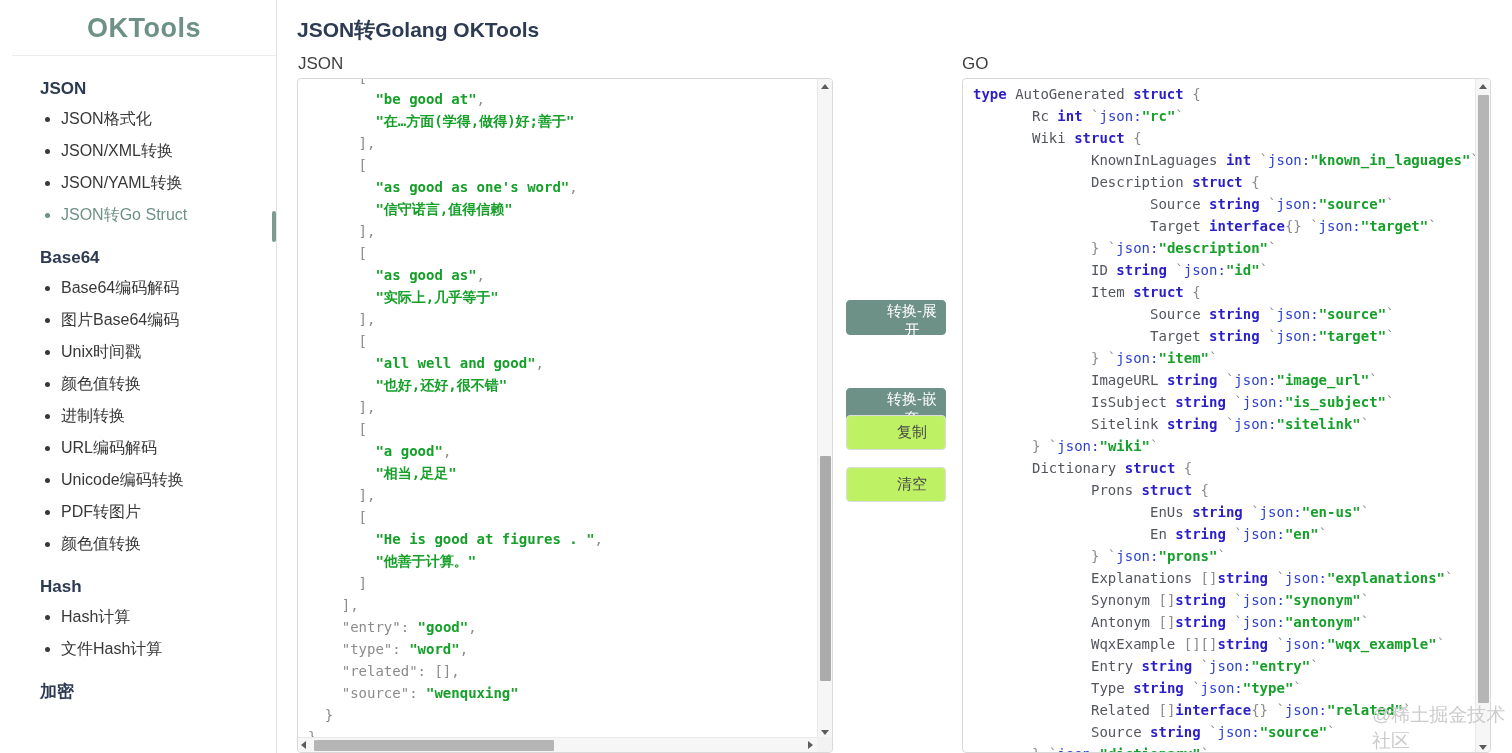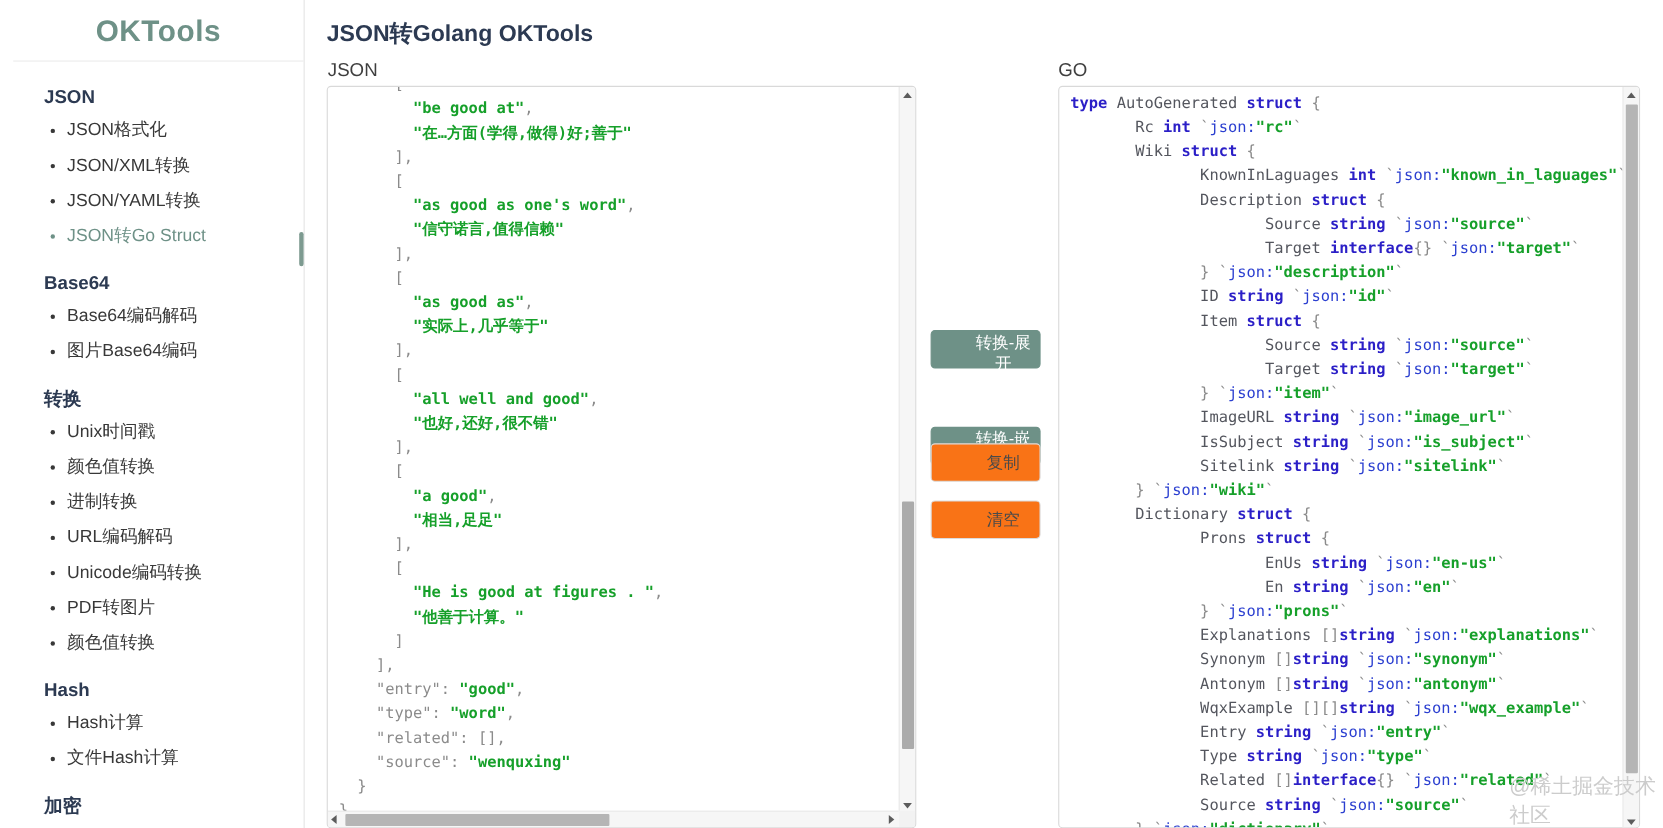--- a/index.html
+++ b/index.html
@@ -55,21 +55,21 @@
   .tri-right{left:6px;top:3px;border-left:5px solid #5c5c5c;border-right:none;}
   .vthumb{position:absolute;left:2px;width:11px;background:#ababab;border-radius:1px;}
   #json-vthumb{top:377px;height:225px;}
   #go-vthumb{top:16px;height:608px;background:#b5b5b5;}
   .hthumb{position:absolute;top:2px;height:11px;background:#b5b5b5;border-radius:1px;}
   #json-hthumb{left:16px;width:240px;}
   
   .btn{position:absolute;left:846px;width:100px;height:35px;border-radius:4px;font-size:15px;
     font-family:"Liberation Sans",sans-serif;cursor:pointer;padding-left:38px;}
   .btn.primary{background:#6e9187;border:1px solid #6e9187;color:#fff;}
-  .btn.default{background:#f97316;border:1px solid #dcdcdc;color:#4a4a4a;}
+  .btn.default{background:#bef264;border:1px solid #dcdcdc;color:#4a4a4a;margin-top:12px;}
   
   .watermark{position:absolute;left:1372px;top:702px;font-size:19px;color:#cccccc;pointer-events:none;}
 </style>
 </head>
 <body>
 
 <div class="sidebar">
   <a class="logo">OKTools</a>
   <hr class="logo-divider">
   <div class="nav">
@@ -83,21 +83,20 @@
         </ul>
       </div>
       <div>
         <div class="nav-title">Base64</div>
         <ul>
           <li>Base64编码解码</li>
           <li>图片Base64编码</li>
         </ul>
       </div>
       <div>
-        <div class="nav-title">转换</div>
         <ul>
           <li>Unix时间戳</li>
           <li>颜色值转换</li>
           <li>进制转换</li>
           <li>URL编码解码</li>
           <li>Unicode编码转换</li>
           <li>PDF转图片</li>
           <li>颜色值转换</li>
         </ul>
       </div>

